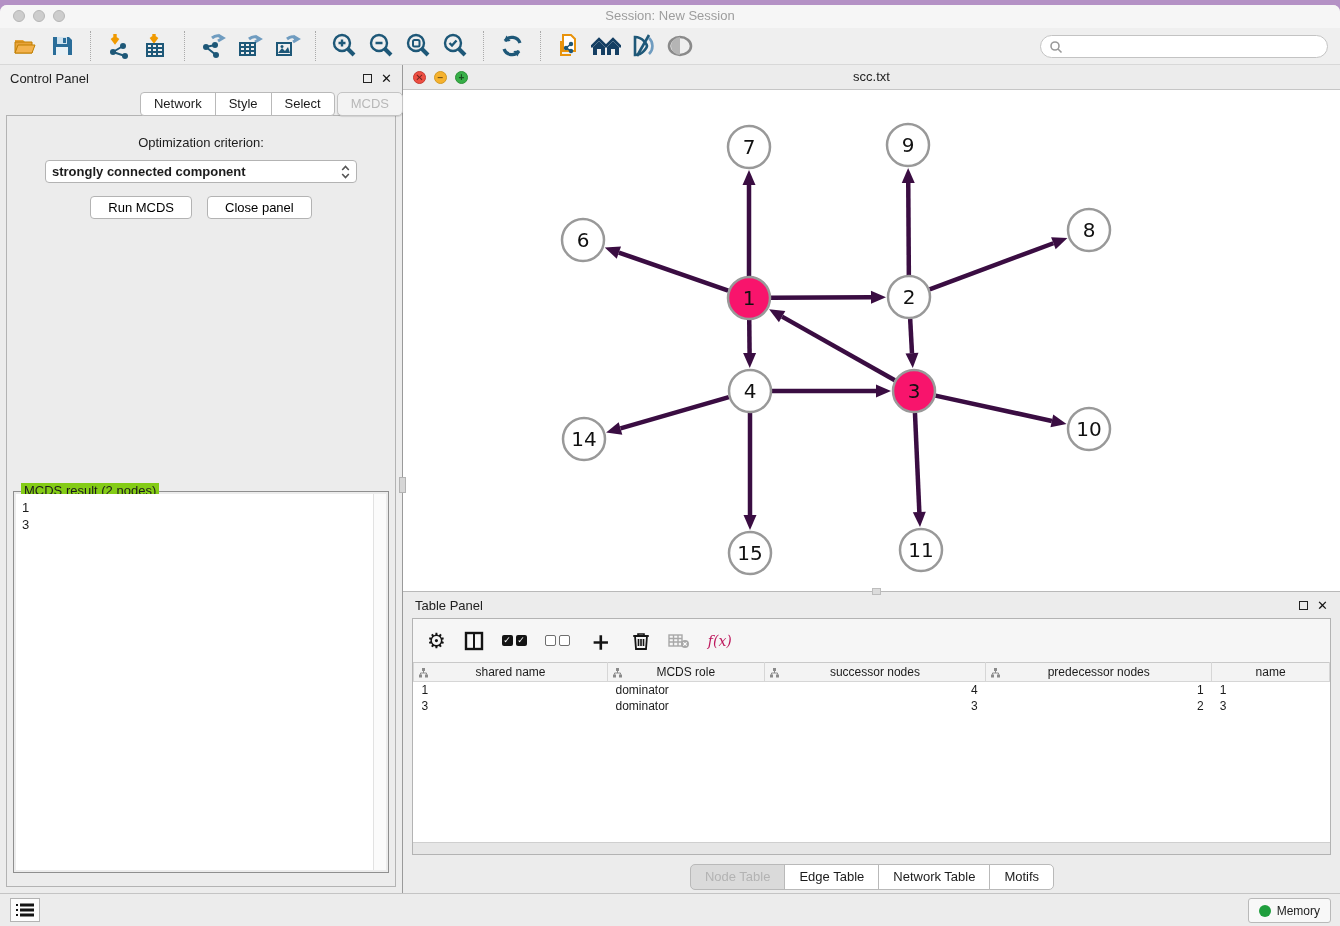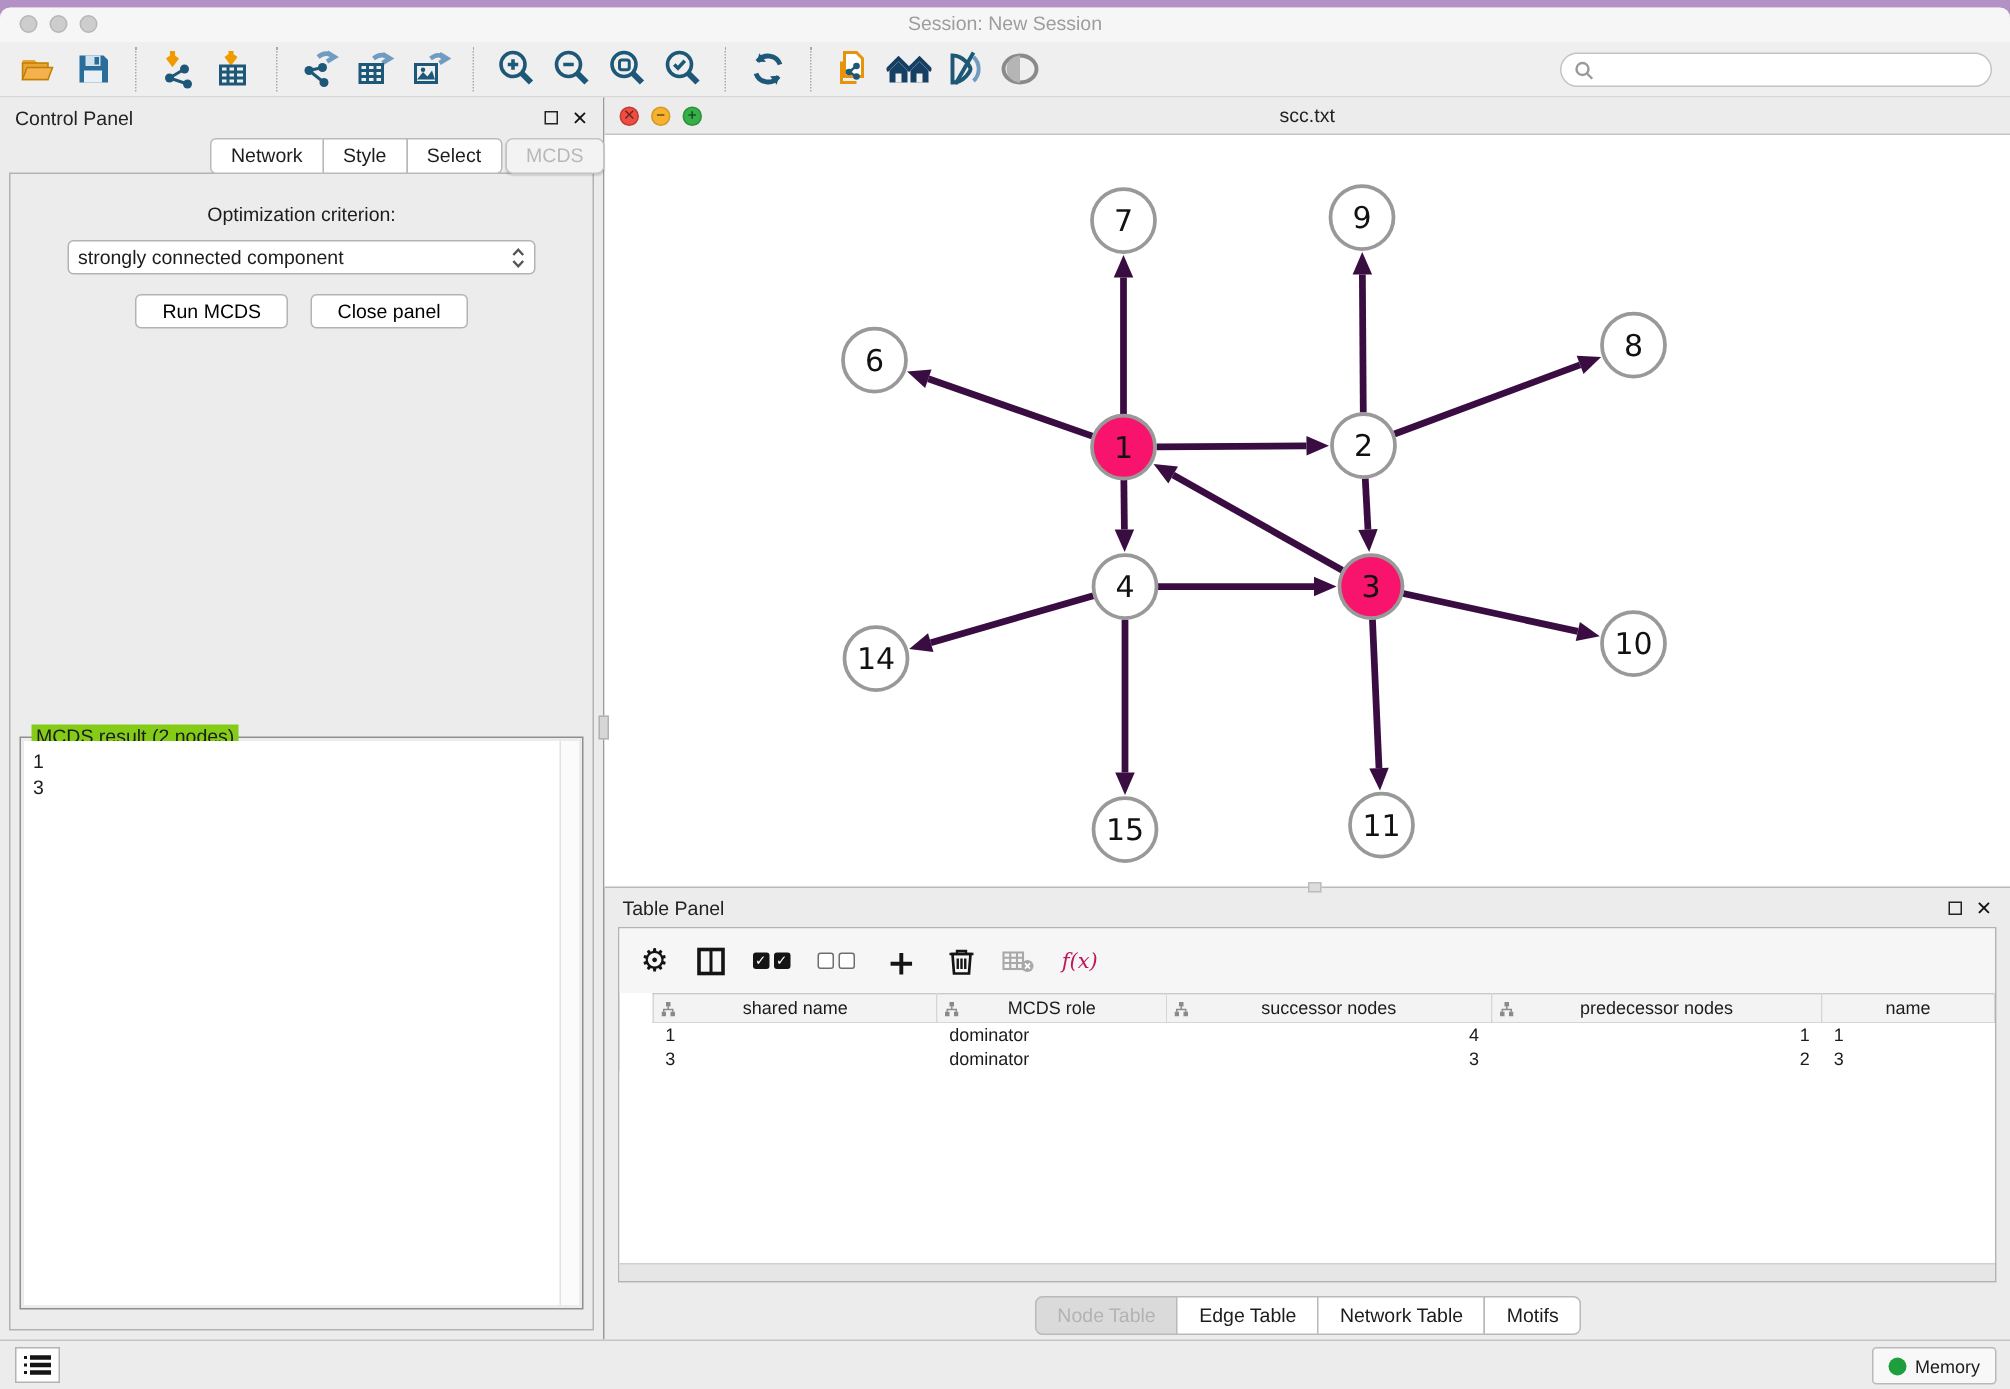--- a/index.html
+++ b/index.html
@@ -36,21 +36,21 @@
   .close-icon { font-weight:bold; font-size:13px; color:#111; line-height:1; }
   .cp-tabs { display:flex; justify-content:flex-end; position:relative; z-index:2; margin-bottom:-1px; }
   .cp-tab { background:#fff; border:1px solid #b9b9b9; padding:3px 13px 4px; font-size:13px; margin-right:-1px; }
   .cp-tab:first-child { border-radius:4px 0 0 4px; }
   .cp-tab.last-plain { border-radius:0 4px 4px 0; }
   .cp-tab.selected { background:#f3f3f3; color:#b8b8b8; border-radius:5px; margin-left:3px;
     box-shadow:0 1px 1px rgba(0,0,0,.12); border-color:#c4c4c4; }
   .cp-frame { flex:1; margin:0 6px 6px 6px; border:1px solid #b3b3b3; background:#ececec; position:relative; }
   .opt-label { text-align:center; margin-top:19px; font-size:13px; }
   .criterion-select { margin:10px auto 0; width:312px; height:23px; background:#fff; border:1px solid #b3b3b3;
-    border-radius:4px; display:flex; align-items:center; padding:0 6px; font-size:13px; }
+    border-radius:4px; display:flex; align-items:center; padding:0 6px; font-size:13px;font-weight:bold; }
   .stepper { margin-left:auto; display:flex; flex-direction:column; align-items:center; line-height:5px; color:#555; font-size:8px; }
   .cp-buttons { display:flex; justify-content:center; gap:15px; margin-top:13px; }
   .cp-btn { background:#fff; border:1px solid #b3b3b3; border-radius:4px; padding:3px 17px; font-size:13px; }
 
   .result-group { position:absolute; left:6px; right:6px; top:375px; bottom:13px; border:1px solid #8f8f8f; }
   .result-legend { position:absolute; top:-9px; left:7px; background:#84cc16; padding:0 3px; font-size:13px; }
   .result-list { position:absolute; inset:2px; background:#fff; padding:5px 0 0 6px; font-size:13px; line-height:17px; }
   .result-scroll { position:absolute; top:2px; bottom:2px; right:2px; width:13px; background:#fbfbfb; border-left:1px solid #e2e2e2; }
 
   .v-divider-handle { position:absolute; right:-4px; top:412px; width:7px; height:16px; background:#d6d6d6;
@@ -78,21 +78,21 @@
   .table-toolbar { height:43px; background:#f6f6f6; display:flex; align-items:center; gap:18px; padding:0 14px; }
   .tt-icon { display:flex; align-items:center; justify-content:center; }
   .gear-glyph { font-size:21px; color:#141414; }
   .cb-pair { display:flex; gap:3px; }
   .cb { width:11px; height:11px; background:#141414; border-radius:2px; position:relative; }
   .cb::after { content:"✓"; color:#fff; font-size:9px; position:absolute; left:1.5px; top:-0.5px; }
   .cb-empty { width:11px; height:11px; background:#fff; border:1.6px solid #6e6e6e; border-radius:2px; }
   .plus-glyph { font-size:26px; font-weight:bold; color:#141414; line-height:1; }
   .fx-glyph { font-family:"DejaVu Serif","Liberation Serif",serif; font-style:italic; font-size:14px; color:#be185d; }
 
-  table.data-table { border-collapse:collapse; table-layout:fixed;margin-left:22px; }
+  table.data-table { border-collapse:collapse; table-layout:fixed; }
   .data-table th { background:#f3f3f3; border:1px solid #d6d6d6; border-top:1px solid #c9c9c9; height:19px;
     font-weight:normal; font-size:12px; position:relative; text-align:center; padding:0 2px; }
   .th-tree { position:absolute; left:5px; top:4px; }
   .data-table td { height:16px; font-size:12px; padding:0 8px; white-space:nowrap; overflow:hidden; }
   .al { text-align:left; } .ar { text-align:right; }
   .table-fill { flex:1; background:#fff; }
   .table-hscroll { height:12px; background:#e6e6e6; border-top:1px solid #cfcfcf; }
 
   .table-tabs { display:flex; justify-content:center; margin-top:9px; }
   .t-tab { background:#fff; border:1px solid #b9b9b9; padding:4px 14px 5px; font-size:13px; margin-right:-1px; }

